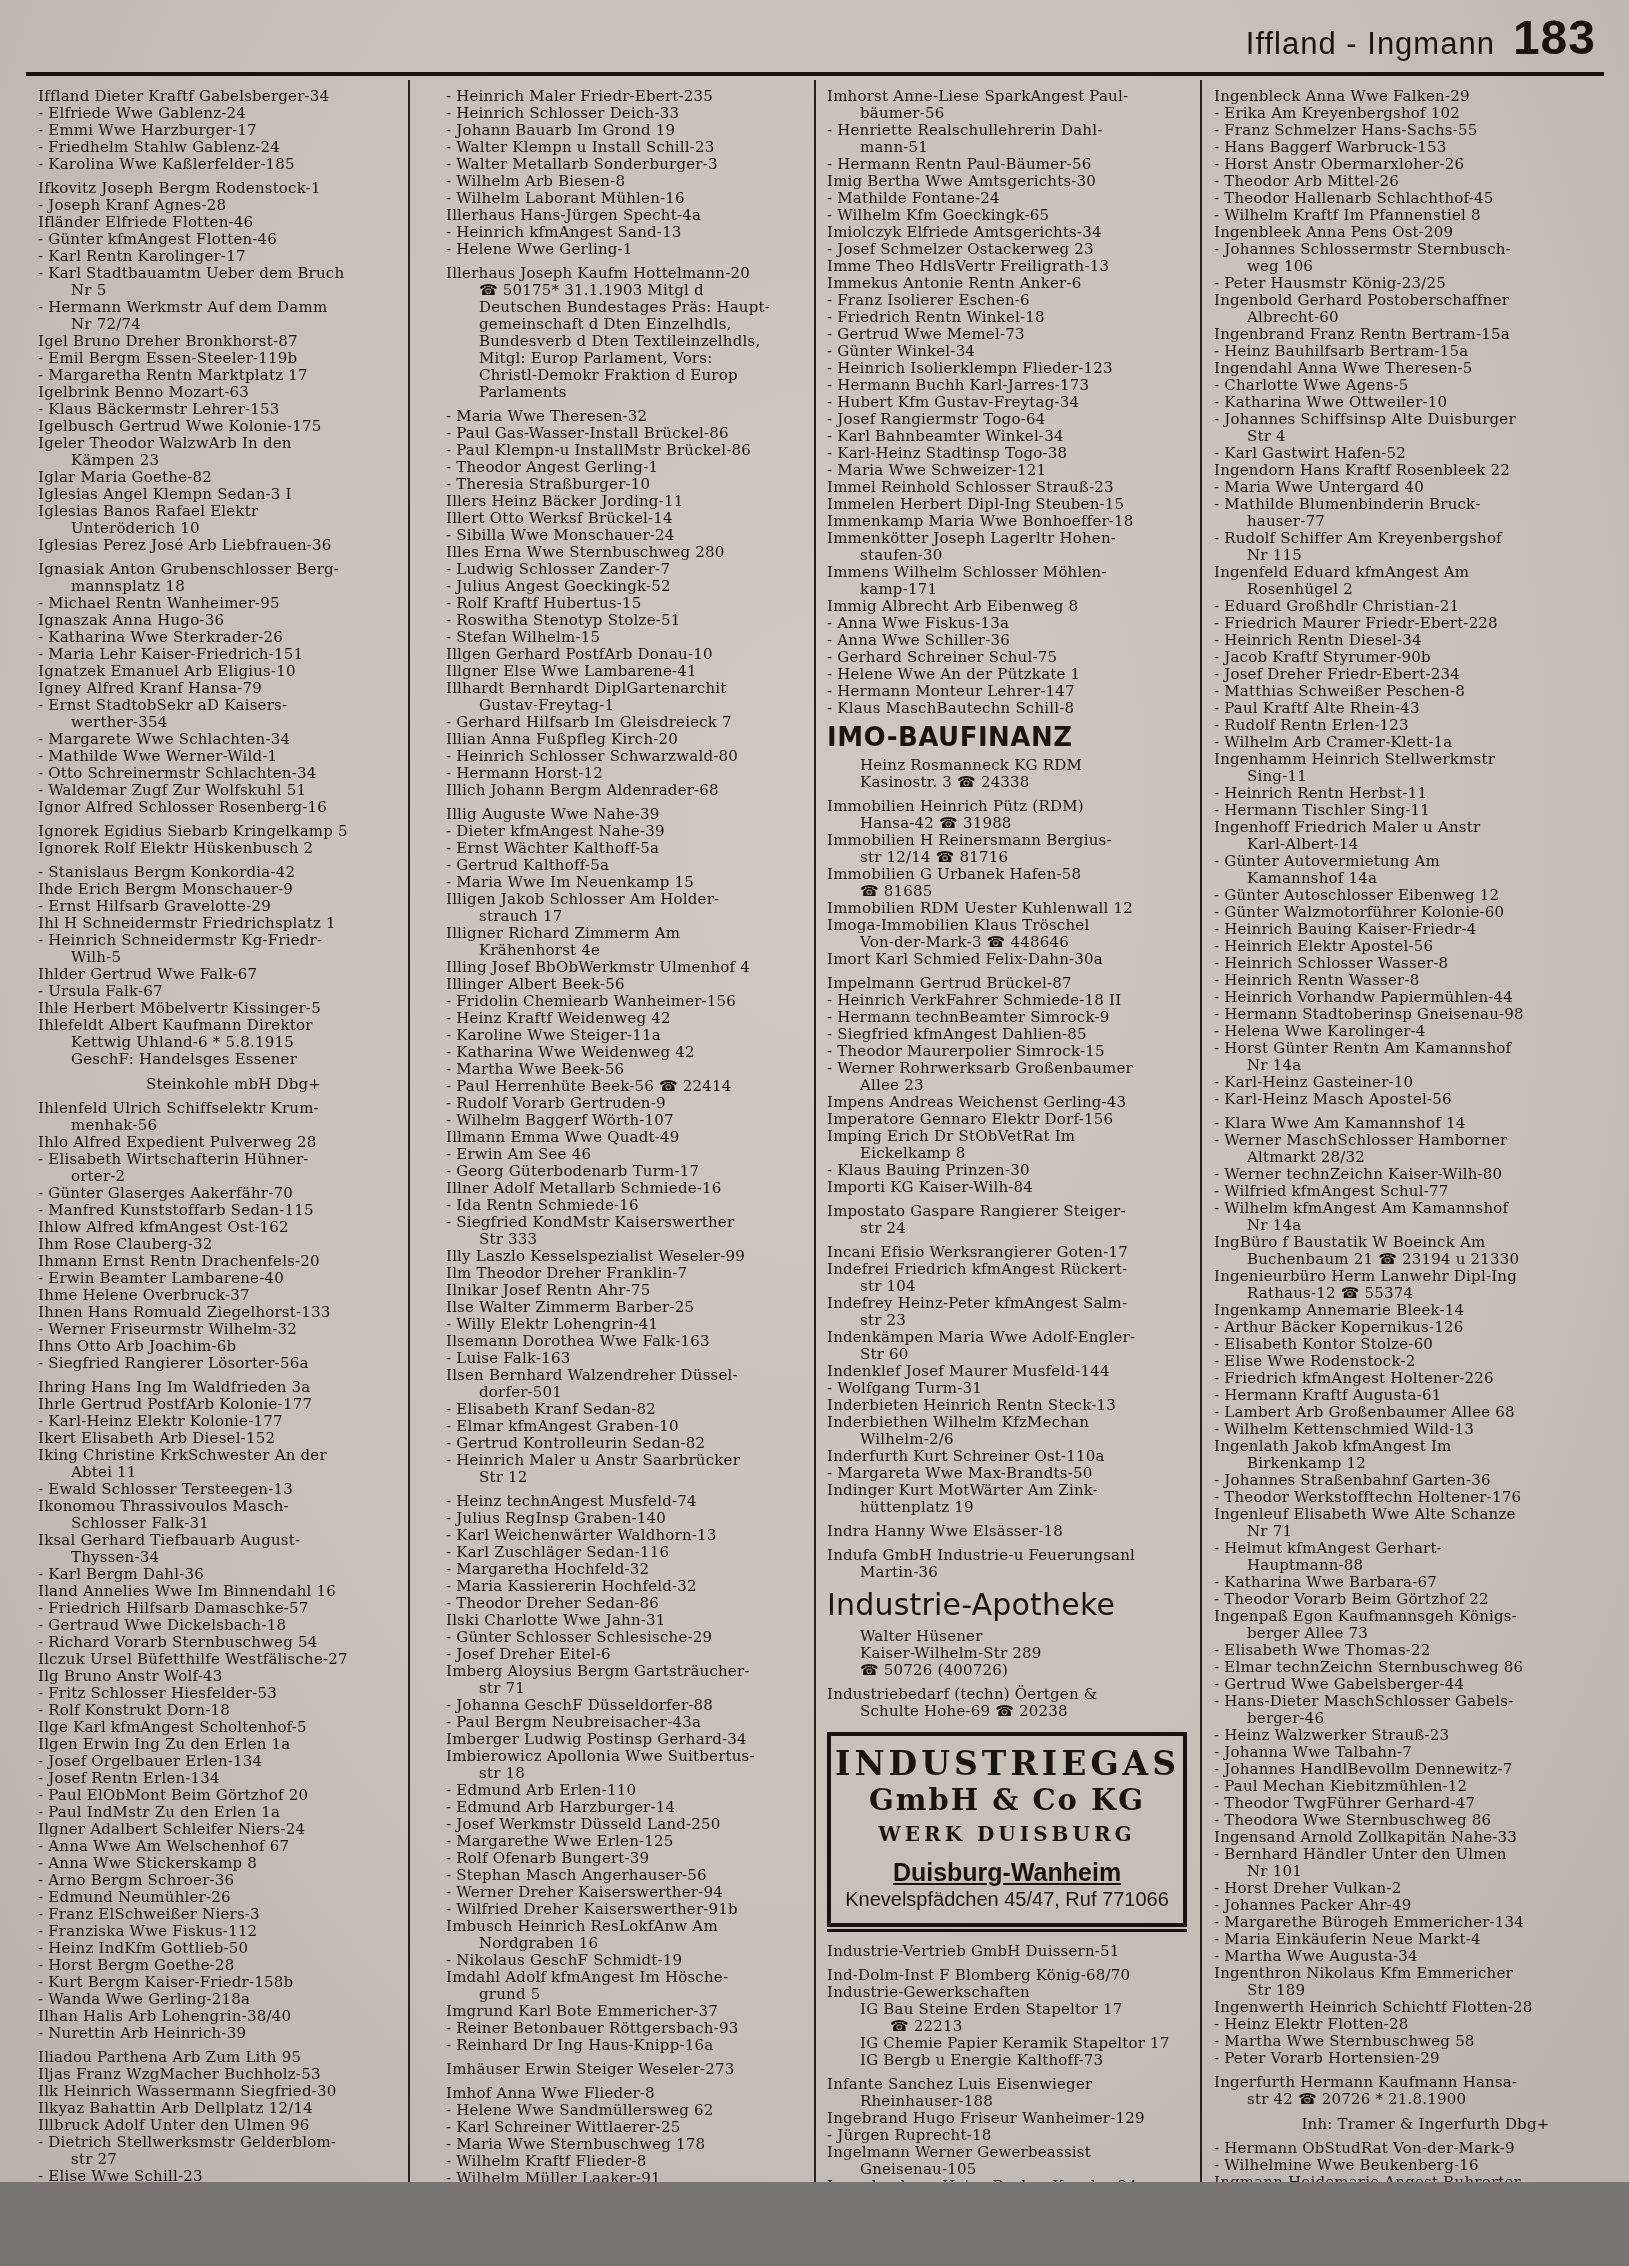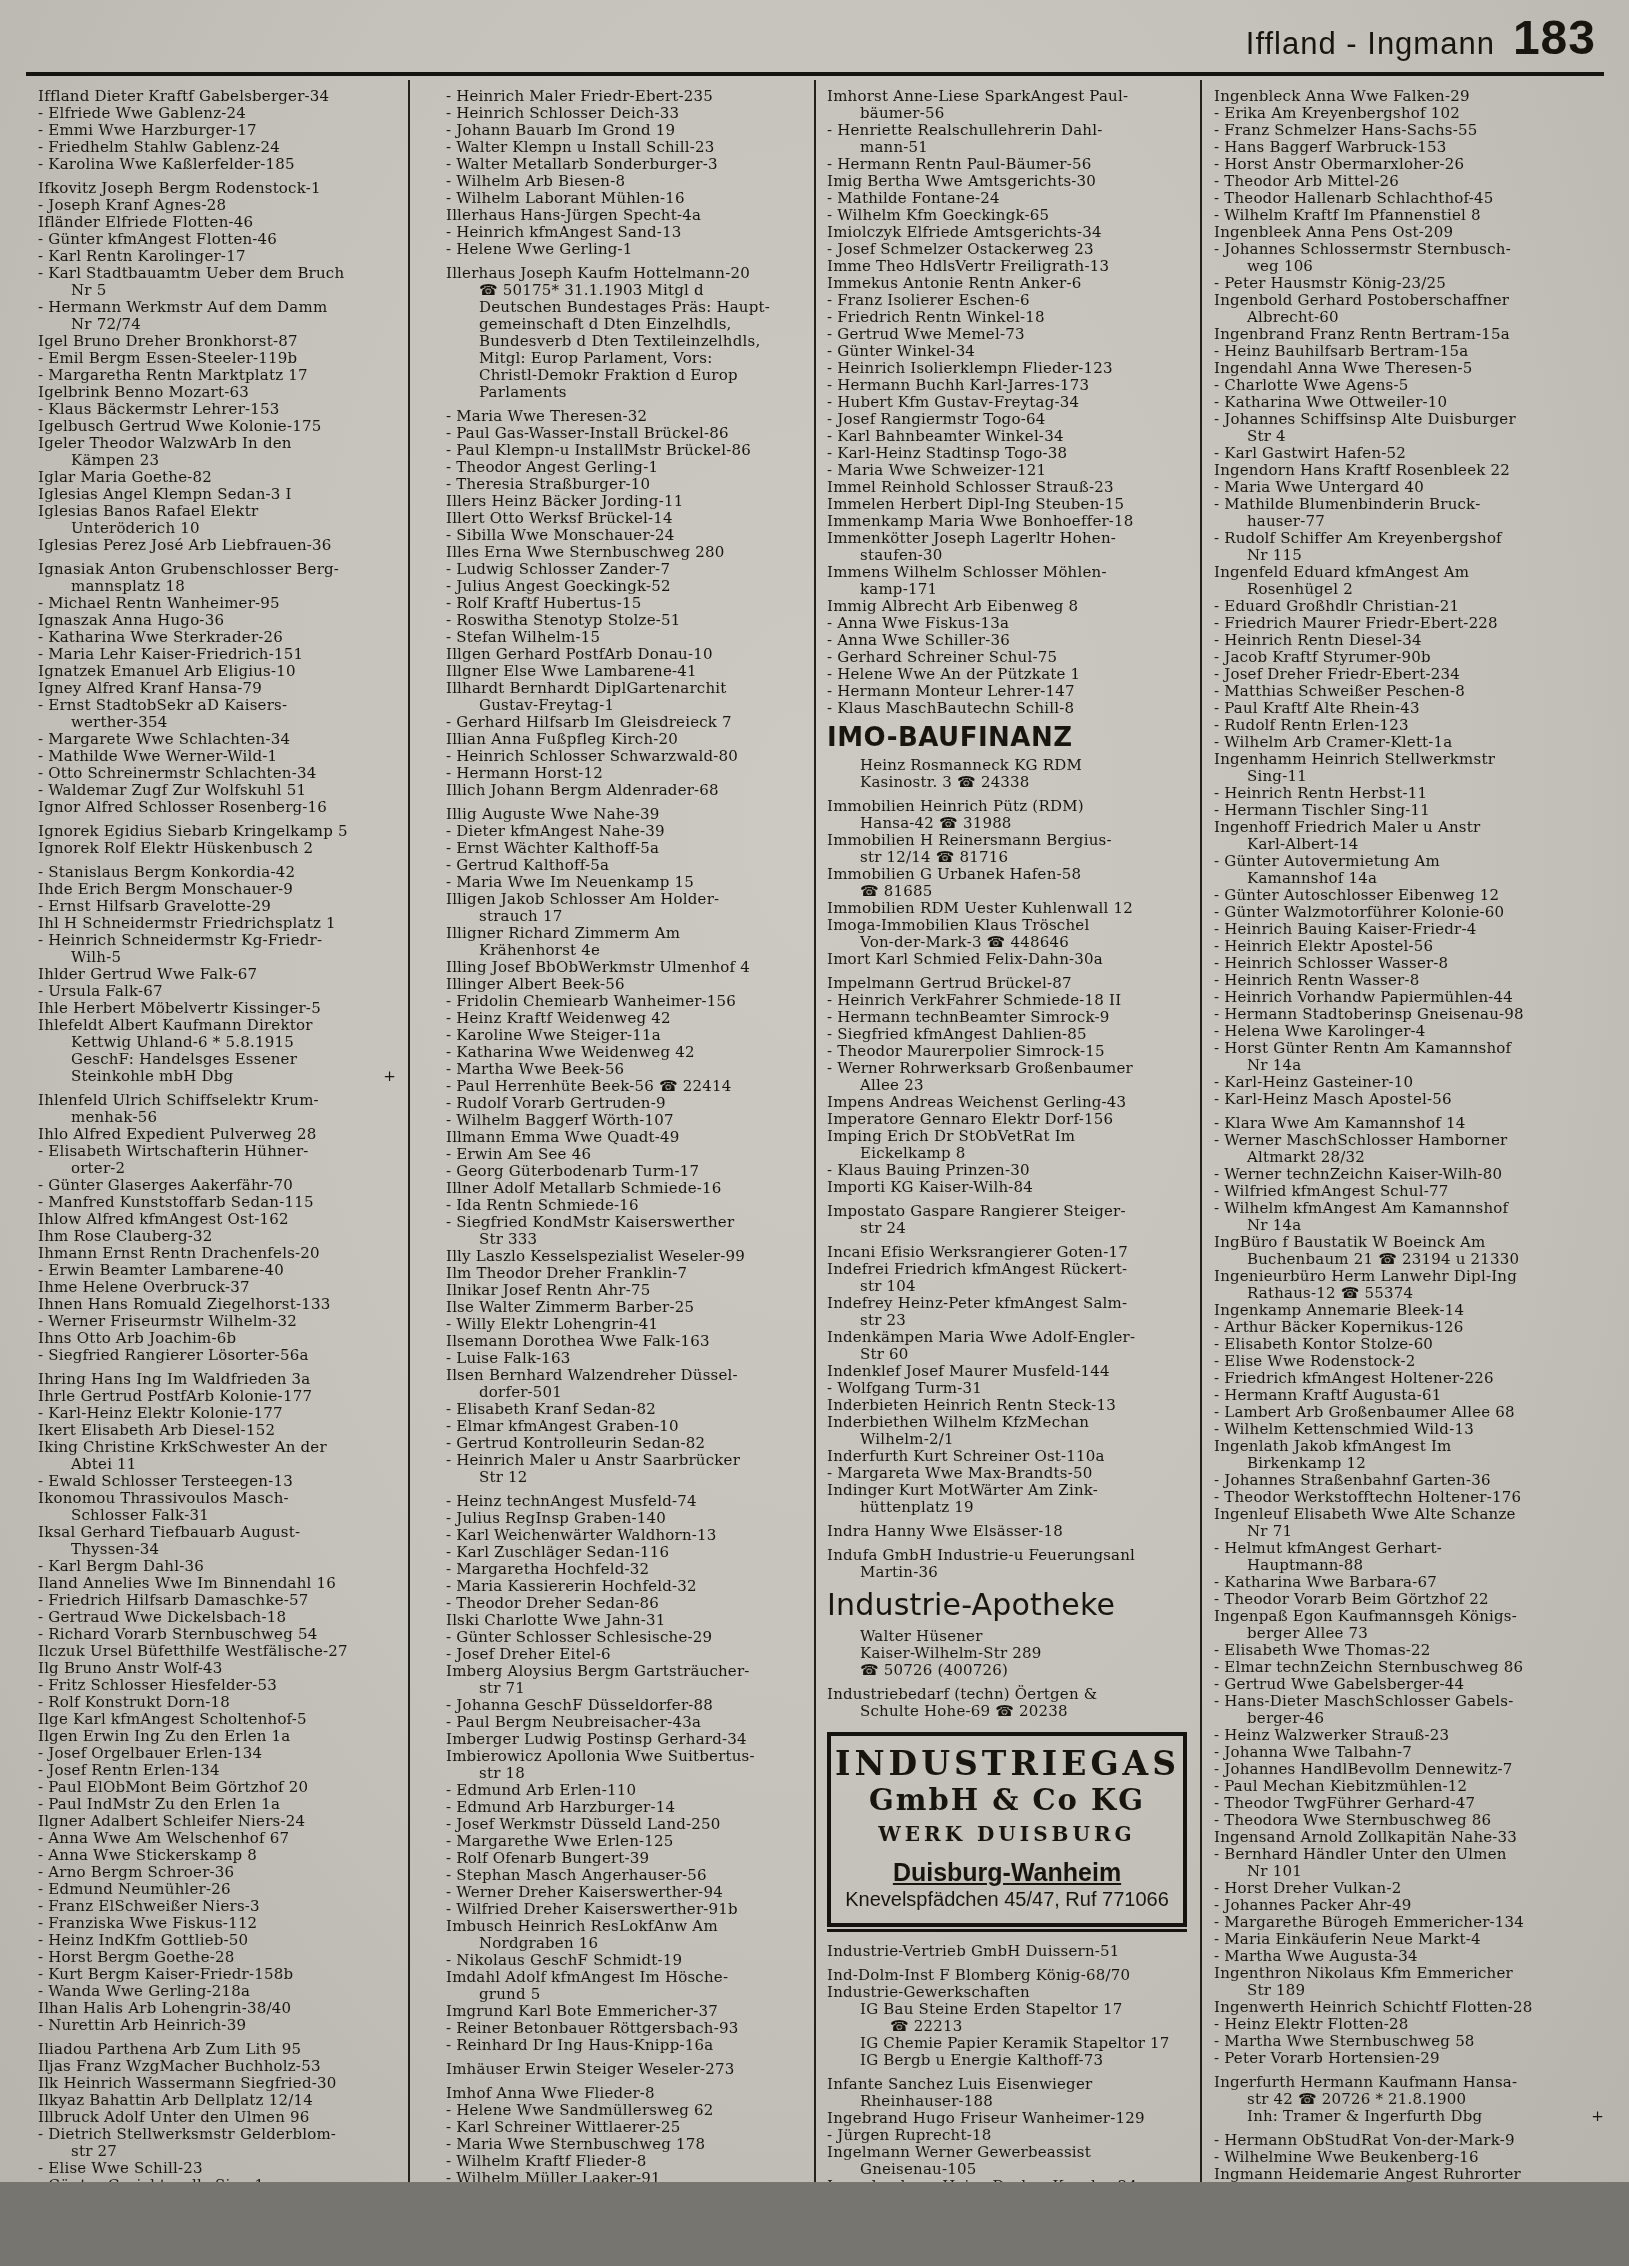--- a/index.html
+++ b/index.html
@@ -18,21 +18,21 @@
   #col1{left:38px;width:362px;}
   #col2{left:446px;width:360px;}
   #col3{left:827px;width:364px;}
   #col4{left:1214px;width:394px;}
   .ln{font-size:15px;line-height:17px;white-space:nowrap;letter-spacing:0.2px;}
   .c{padding-left:33px;}
   .c2{padding-left:63px;}
   .gap{margin-top:7px;}
   .h1{font-family:"DejaVu Sans", sans-serif;font-weight:bold;font-size:26px;line-height:31px;letter-spacing:0.5px;margin:5px 0 4px;white-space:nowrap;}
   .h2{font-family:"DejaVu Sans", sans-serif;font-weight:normal;font-size:30px;line-height:36px;margin:6px 0 5px;white-space:nowrap;}
-  .plusline{display:flex;justify-content:space-between;padding-right:4px;}
+  .plusline{display:flex;justify-content:center;padding-right:4px;margin-top:8px;}
   .adbox{position:relative;margin:12px 4px 16px 0;border:4px solid #151310;padding:10px 4px 12px;text-align:center;}
   .adbox::after{content:"";position:absolute;left:-4px;right:-4px;bottom:-9px;height:3px;background:#151310;}
   .ad-name{font-weight:bold;font-size:33px;line-height:36px;letter-spacing:4px;}
   .ad-name2{font-weight:bold;font-size:29px;line-height:36px;letter-spacing:2px;}
   .ad-sub{font-weight:bold;font-size:20px;line-height:24px;letter-spacing:4px;margin-top:4px;}
   .ad-loc{font-family:"Liberation Sans", sans-serif;font-weight:bold;font-size:25px;line-height:28px;margin-top:12px;text-decoration:underline;}
   .ad-addr{font-family:"Liberation Sans", sans-serif;font-size:20px;line-height:24px;margin-top:1px;}
 </style>
 </head>
 <body>
@@ -365,21 +365,21 @@
       <div class="ln e">Indefrei Friedrich kfmAngest Rückert-</div>
       <div class="ln c">str 104</div>
       <div class="ln e">Indefrey Heinz-Peter kfmAngest Salm-</div>
       <div class="ln c">str 23</div>
       <div class="ln e">Indenkämpen Maria Wwe Adolf-Engler-</div>
       <div class="ln c">Str 60</div>
       <div class="ln e">Indenklef Josef Maurer Musfeld-144</div>
       <div class="ln s">- Wolfgang Turm-31</div>
       <div class="ln e">Inderbieten Heinrich Rentn Steck-13</div>
       <div class="ln e">Inderbiethen Wilhelm KfzMechan</div>
-      <div class="ln c">Wilhelm-2/1</div>
+      <div class="ln c">Wilhelm-2/6</div>
       <div class="ln e">Inderfurth Kurt Schreiner Ost-110a</div>
       <div class="ln s">- Margareta Wwe Max-Brandts-50</div>
       <div class="ln e">Indinger Kurt MotWärter Am Zink-</div>
       <div class="ln c">hüttenplatz 19</div>
       <div class="ln e gap">Indra Hanny Wwe Elsässer-18</div>
       <div class="ln e gap">Indufa GmbH Industrie-u Feuerungsanl</div>
       <div class="ln c">Martin-36</div>
       <div class="ln h2">Industrie-Apotheke</div>
       <div class="ln c">Walter Hüsener</div>
       <div class="ln c">Kaiser-Wilhelm-Str 289</div>

